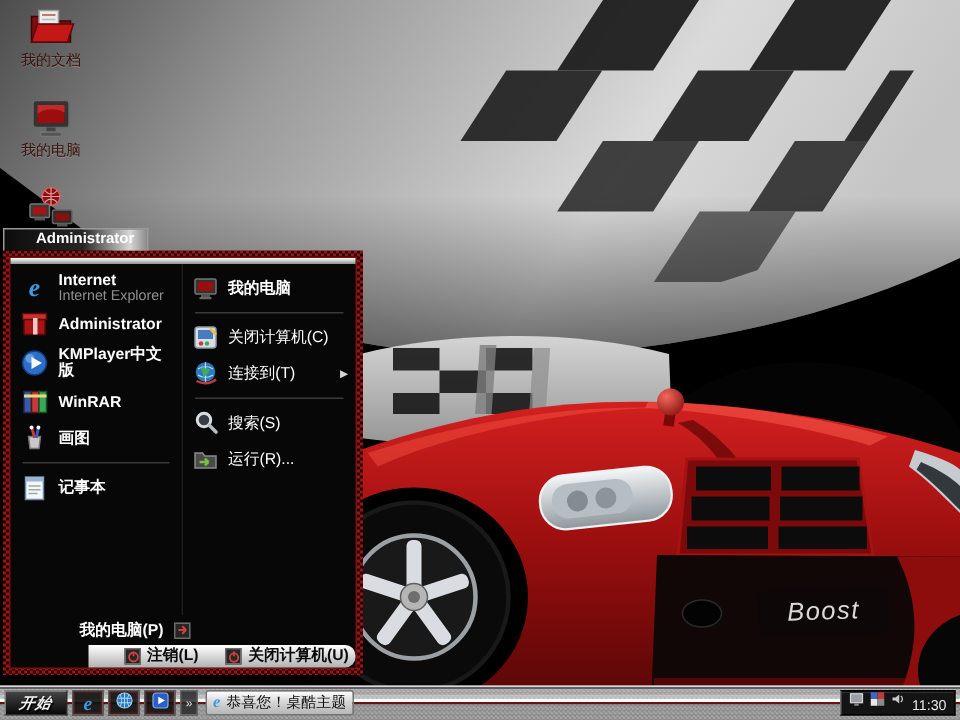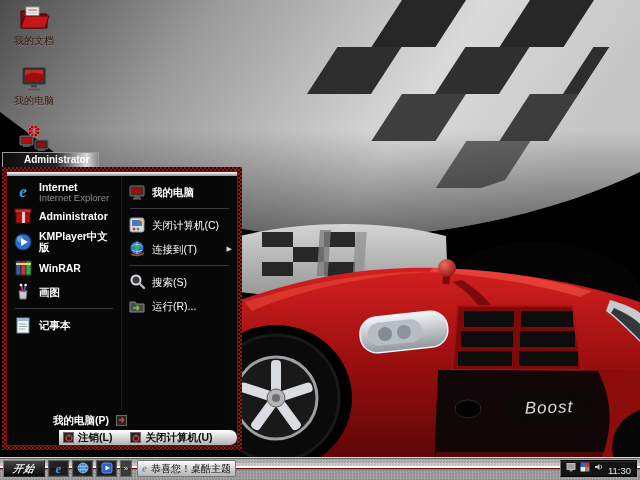--- a/index.html
+++ b/index.html
@@ -42,21 +42,21 @@
   .sm-right .bold .sm-label{font-weight:bold;}
   .sm-text-col{display:flex;flex-direction:column;}
   .sm-sub{color:#8f8f8f;font-size:9.5px;line-height:10px;font-weight:normal;}
   .sm-sep{height:1px;background:#3a3a3a;margin:4px 8px 4px 4px;}
   .sm-arrow{margin-left:auto;margin-right:3px;color:#d8d8d8;font-size:7px;}
   .sm-programs{height:20px;display:flex;align-items:center;padding-left:46px;gap:7px;cursor:pointer;}
   .sm-programs .sm-label{font-size:10.5px;}
   .sm-band-row{height:15px;display:flex;}
   .sm-band-spacer{width:52px;background:transparent;}
   .sm-band{flex:1;background:linear-gradient(180deg,#ffffff,#b2b2b2);
-    border-radius:0 7px 7px 0;display:flex;align-items:center;gap:18px;padding-left:4px;}
+    border-radius:0 7px 7px 0;display:flex;align-items:center;gap:18px;padding-left:24px;}
   .sm-band-item{display:flex;align-items:center;gap:4px;cursor:pointer;}
   .sm-band-item .txt{color:#0a0a0a;font-size:10.5px;font-weight:bold;line-height:11px;}
   .mini-sq{width:11px;height:11px;background:#262626;border:1px solid #6a6a6a;display:flex;align-items:center;justify-content:center;}
 
   
   .taskbar{position:absolute;left:0;bottom:0;width:640px;height:23px;z-index:30;
     background:
       linear-gradient(180deg,#dadada 0 1px,#5f5f5f 1px 2px,rgba(255,255,255,.18) 2px 6px,
         rgba(255,255,255,.42) 6px 9px,#fafafa 9px 10px,#ffffff 10px 11px,#681212 11px 12px,
         rgba(0,0,0,.18) 12px 13px,rgba(0,0,0,0) 13px),

